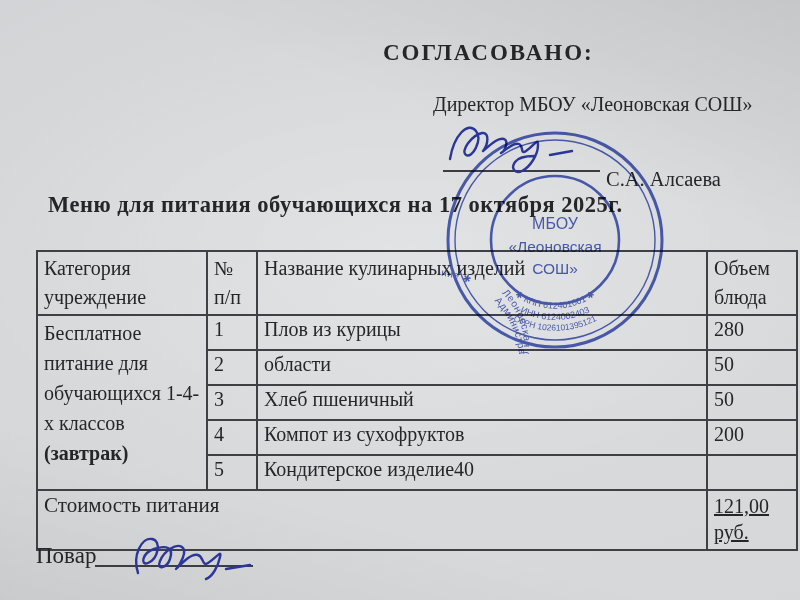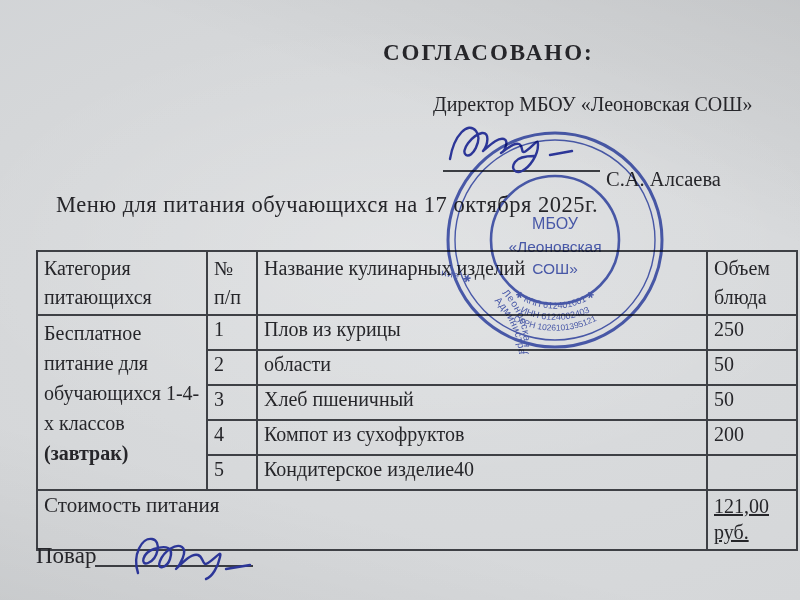--- a/index.html
+++ b/index.html
@@ -16,21 +16,21 @@
     background:
       linear-gradient(200deg, rgba(0,0,0,.07), rgba(0,0,0,0) 28%),
       linear-gradient(15deg, rgba(0,0,0,.05), rgba(0,0,0,0) 22%),
       radial-gradient(80% 55% at 50% 42%, rgba(255,255,255,.22), rgba(255,255,255,0) 70%);
   }
   .abs{position:absolute;}
   .approved{left:383px;top:40px;font-size:23px;font-weight:bold;letter-spacing:2px;}
   .director-line{left:433px;top:93px;font-size:20px;white-space:nowrap;}
   .sig-underline{left:443px;top:154px;width:157px;height:16px;border-bottom:2px solid #3b3d42;}
   .director-name{left:606px;top:144px;font-size:20.5px;white-space:nowrap;margin-top:24px;}
-  .menu-title{left:56px;top:192px;font-size:22.5px;font-weight:normal;letter-spacing:.5px;white-space:nowrap;}
+  .menu-title{left:48px;top:192px;font-size:22.5px;font-weight:bold;letter-spacing:.5px;white-space:nowrap;}
   table.menu{
     position:absolute;left:36px;top:250px;width:760px;
     border-collapse:collapse;table-layout:fixed;
     font-size:20px;color:#26262a;
   }
   table.menu td,table.menu th{
     border:2px solid #3e4045;padding:2px 6px;vertical-align:top;
     font-weight:normal;text-align:left;overflow:hidden;
   }
   table.menu th{height:56px;line-height:1.45;}
@@ -74,33 +74,33 @@
 
   <table class="menu">
     <colgroup>
         <col style="width:170px">
         <col style="width:50px">
         <col style="width:450px">
         <col style="width:90px">
       </colgroup>
     <tbody>
         <tr>
-      <th>Категория питающихся</th>
+      <th>Категория учреждение</th>
       <th>№ п/п</th>
       <th>Название кулинарных изделий</th>
       <th>Объем блюда</th>
     </tr>
     <tr class="item">
       <td class="cat" rowspan="5">
         <span>Бесплатное питание для обучающихся 1-4-х классов</span>
         <b>(завтрак)</b>
       </td>
       <td>1</td>
       <td class="dish">Плов из курицы</td>
-      <td>250</td>
+      <td>280</td>
     </tr>
     <tr class="item">
       <td>2</td>
       <td class="dish">области</td>
       <td>50</td>
     </tr>
     <tr class="item">
       <td>3</td>
       <td class="dish">Хлеб пшеничный</td>
       <td>50</td>

